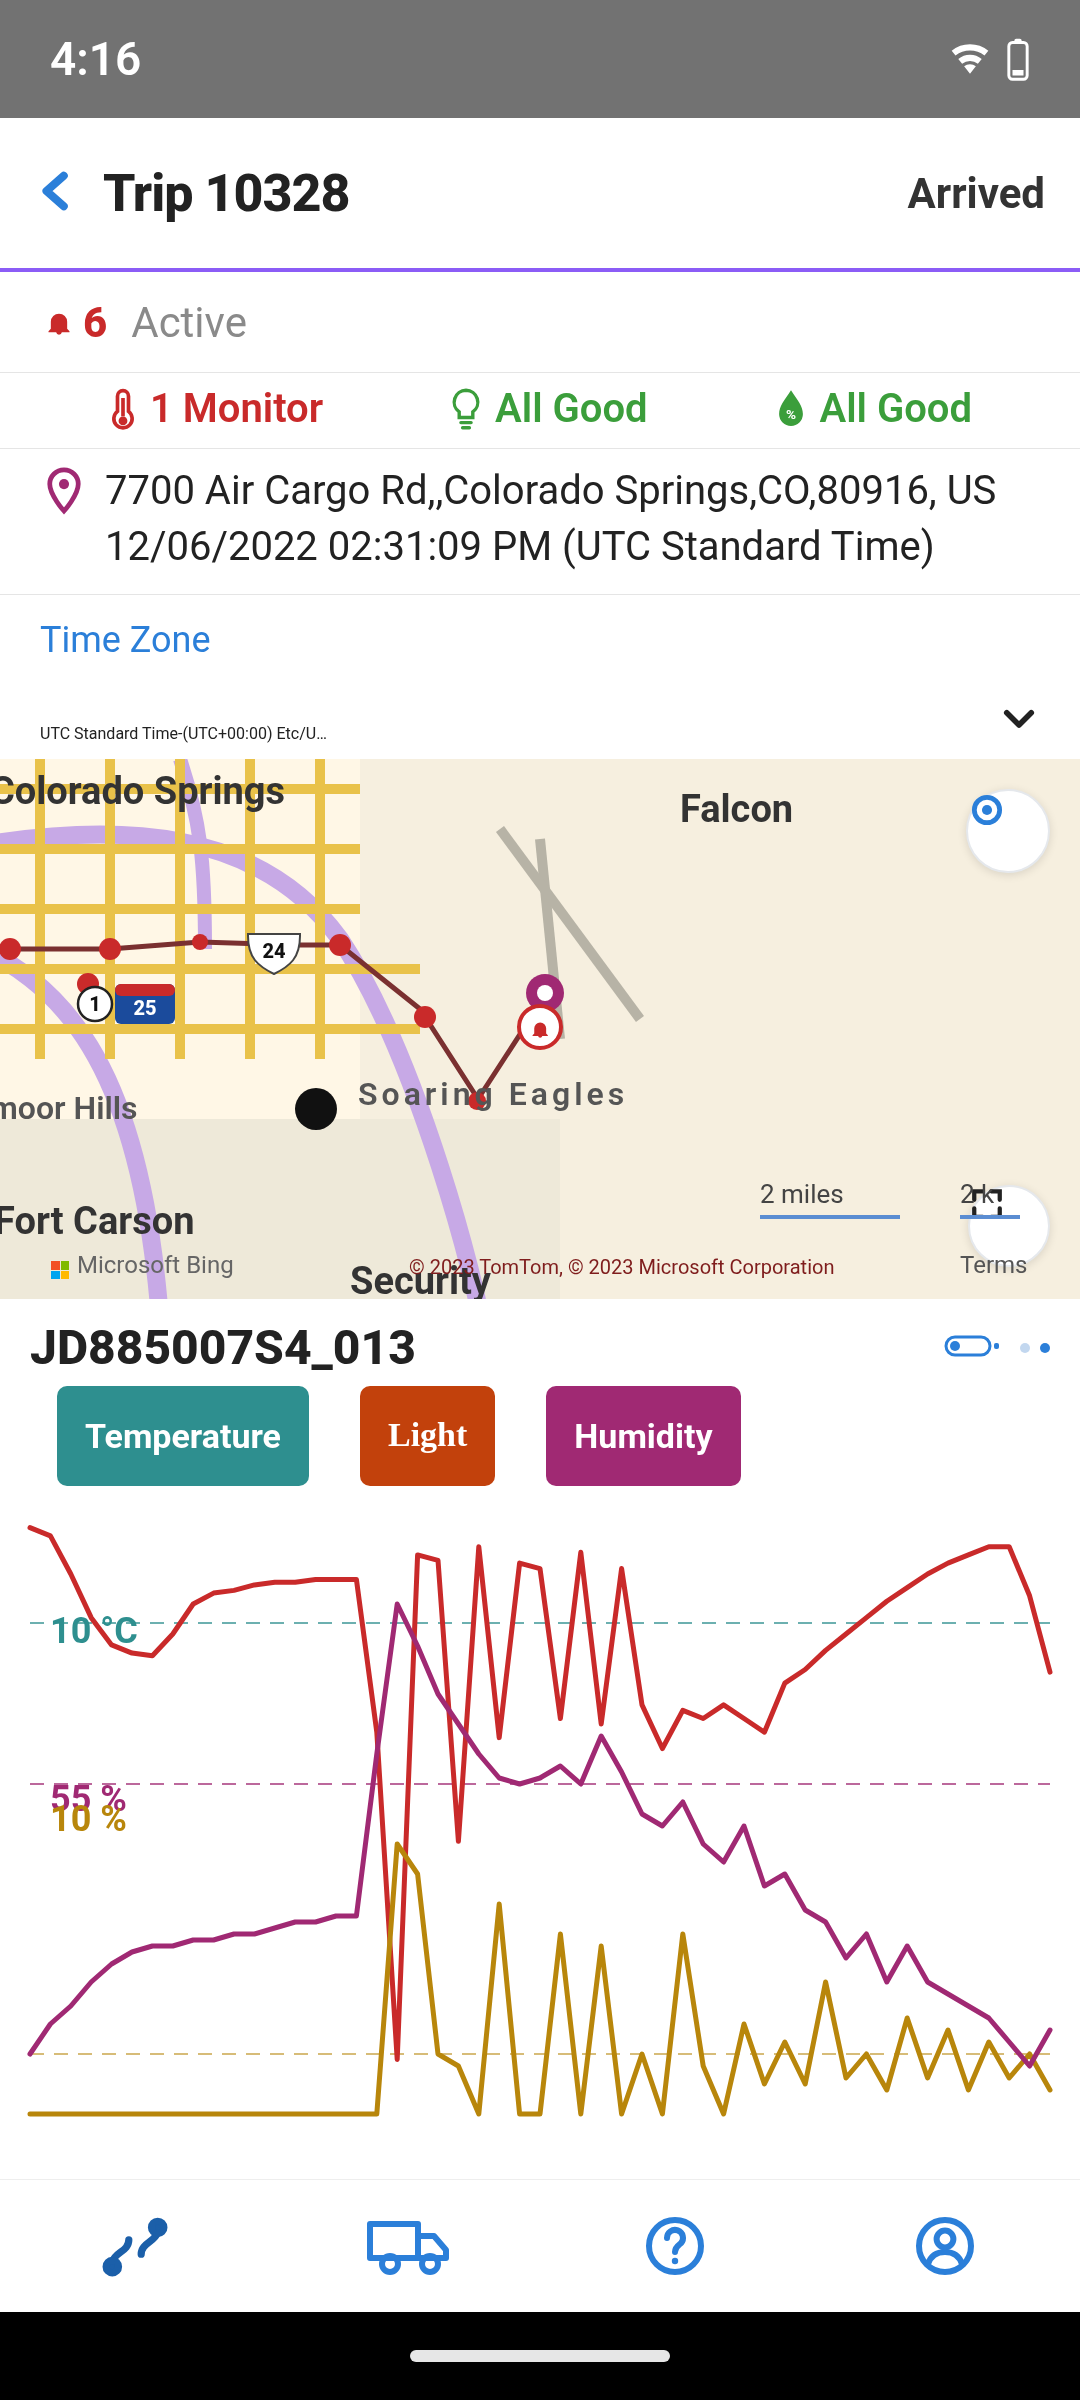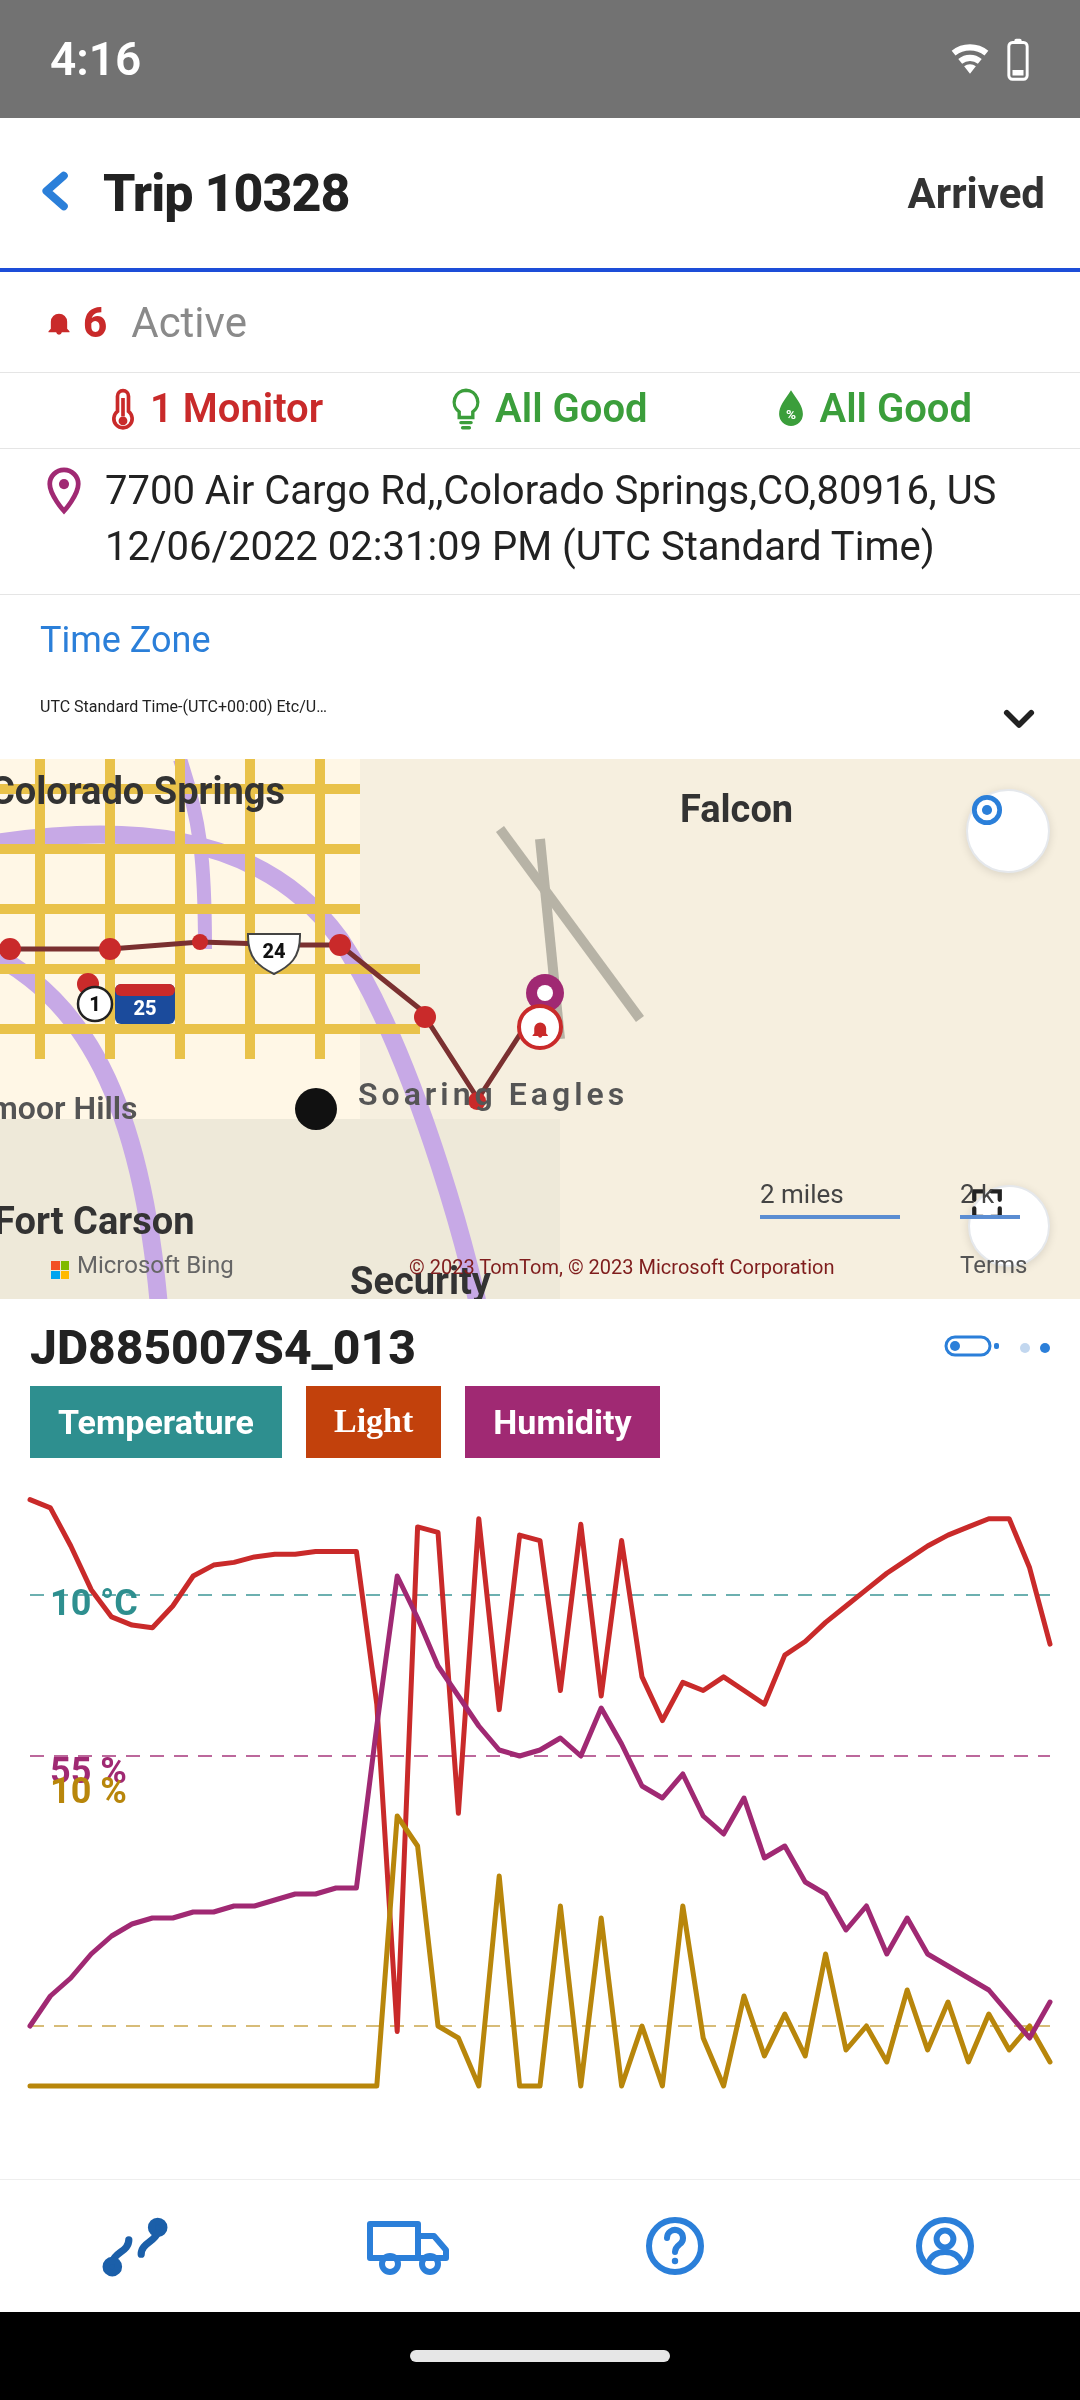--- a/index.html
+++ b/index.html
@@ -17,21 +17,21 @@
     --cream2:#fff7e6;
     --road:#c7a9e6;
   }
   html,body{margin:0;padding:0;font-family:-apple-system,BlinkMacSystemFont,"Segoe UI",Roboto,Helvetica,Arial,sans-serif;background:#fff;}
   .device{width:1080px;height:2400px;position:relative;overflow:hidden;background:#fff;color:var(--text);}
   
   .statusbar{height:118px;background:#727272;color:#fff;display:flex;align-items:center;justify-content:space-between;padding:0 50px;font-size:46px;font-weight:600;}
   .statusbar .right{display:flex;align-items:center;gap:14px;}
   .statusbar svg{display:block;}
   
-  .header{display:flex;align-items:center;justify-content:space-between;padding:0 35px;height:150px;border-bottom:4px solid #1d4ed8;}
+  .header{display:flex;align-items:center;justify-content:space-between;padding:0 35px;height:150px;border-bottom:4px solid #8b5cf6;}
   .header .left{display:flex;align-items:center;gap:22px;}
   .header .title{font-size:52px;font-weight:800;letter-spacing:-1px;}
   .header .status{font-size:42px;font-weight:700;color:#333;}
   
   .alertsbar{display:flex;align-items:center;gap:24px;padding:0 45px;height:100px;border-bottom:1px solid #e5e5e5;}
   .alertsbar .count{font-size:42px;color:var(--red);font-weight:800;display:flex;align-items:center;gap:10px;}
   .alertsbar .count svg{margin-top:2px;}
   .alertsbar .label{font-size:42px;color:var(--muted);}
   
   .sensorbar{display:flex;align-items:center;justify-content:space-around;padding:12px 45px 16px;border-bottom:1px solid #e5e5e5;}
@@ -43,21 +43,21 @@
   
   .location{padding:18px 45px 24px;border-bottom:1px solid #e5e5e5;}
   .location .row{display:flex;gap:22px;margin-bottom:2px;}
   .location .addr{font-size:40px;}
   .location .ts{font-size:40px;margin-left:60px;}
   
   .durtz{display:flex;gap:80px;padding:24px 40px 16px;}
   .field .lbl{font-size:36px;color:var(--blue);margin-bottom:36px;}
   .field .val{font-size:40px;font-weight:500;}
   .field.tz{flex:1;}
-  .tzval{display:flex;align-items:flex-start;justify-content:space-between;gap:18px;}
+  .tzval{display:flex;align-items:flex-end;justify-content:space-between;gap:18px;}
   .tzval span{white-space:nowrap;overflow:hidden;text-overflow:ellipsis;max-width:560px;display:inline-block;}
   
   .map{position:relative;height:540px;overflow:hidden;}
   .map .tiles{position:absolute;inset:0;background:
     linear-gradient(0deg,var(--cream) 0%,var(--cream) 100%);
   }
   .map svg{position:absolute;inset:0;}
   .maplabel{position:absolute;font-size:38px;font-weight:700;color:#333;}
   .maplabel.small{font-size:32px;font-weight:600;color:#555;}
   .map .locate{position:absolute;top:30px;right:30px;width:80px;height:80px;border-radius:50%;background:#fff;border:2px solid #e5e8ec;display:grid;place-items:center;box-shadow:0 2px 10px rgba(0,0,0,.12);}
@@ -76,21 +76,21 @@
   .map .bing .sq span:nth-child(4){background:#ffb900;}
   
   .devrow{display:flex;align-items:center;justify-content:space-between;padding:20px 30px 10px;}
   .devid{font-size:48px;font-weight:800;}
   .devbatt{display:flex;align-items:center;gap:18px;}
   .devdots{display:flex;gap:10px;}
   .devdots .dot{width:10px;height:10px;border-radius:50%;background:#c2d7ef;}
   .devdots .dot.active{background:#2b7fd9;}
   
   .chips{display:flex;gap:24px;padding:0 30px 18px;}
-  .chip{padding:16px 28px;font-size:34px;color:#fff;font-weight:700;border-radius:0;}
+  .chip{padding:30px 28px;font-size:34px;color:#fff;font-weight:700;border-radius:10px;margin-left:27px;}
   .chip.temp{background:var(--teal);}
   .chip.light{background:#c2410c;font-family:Liberation Serif, serif;}
   .chip.hum{background:#a02973;}
   
   .chart{height:640px;position:relative;margin:0 20px;}
   .chart svg{position:absolute;inset:0;}
   .chartlabel{position:absolute;font-size:36px;font-weight:700;}
   .chartlabel.tl{color:var(--teal);left:30px;top:106px;}
   .chartlabel.hl{color:#a02973;left:30px;top:274px;}
   .chartlabel.ll{color:#b8860b;left:30px;top:294px;}

